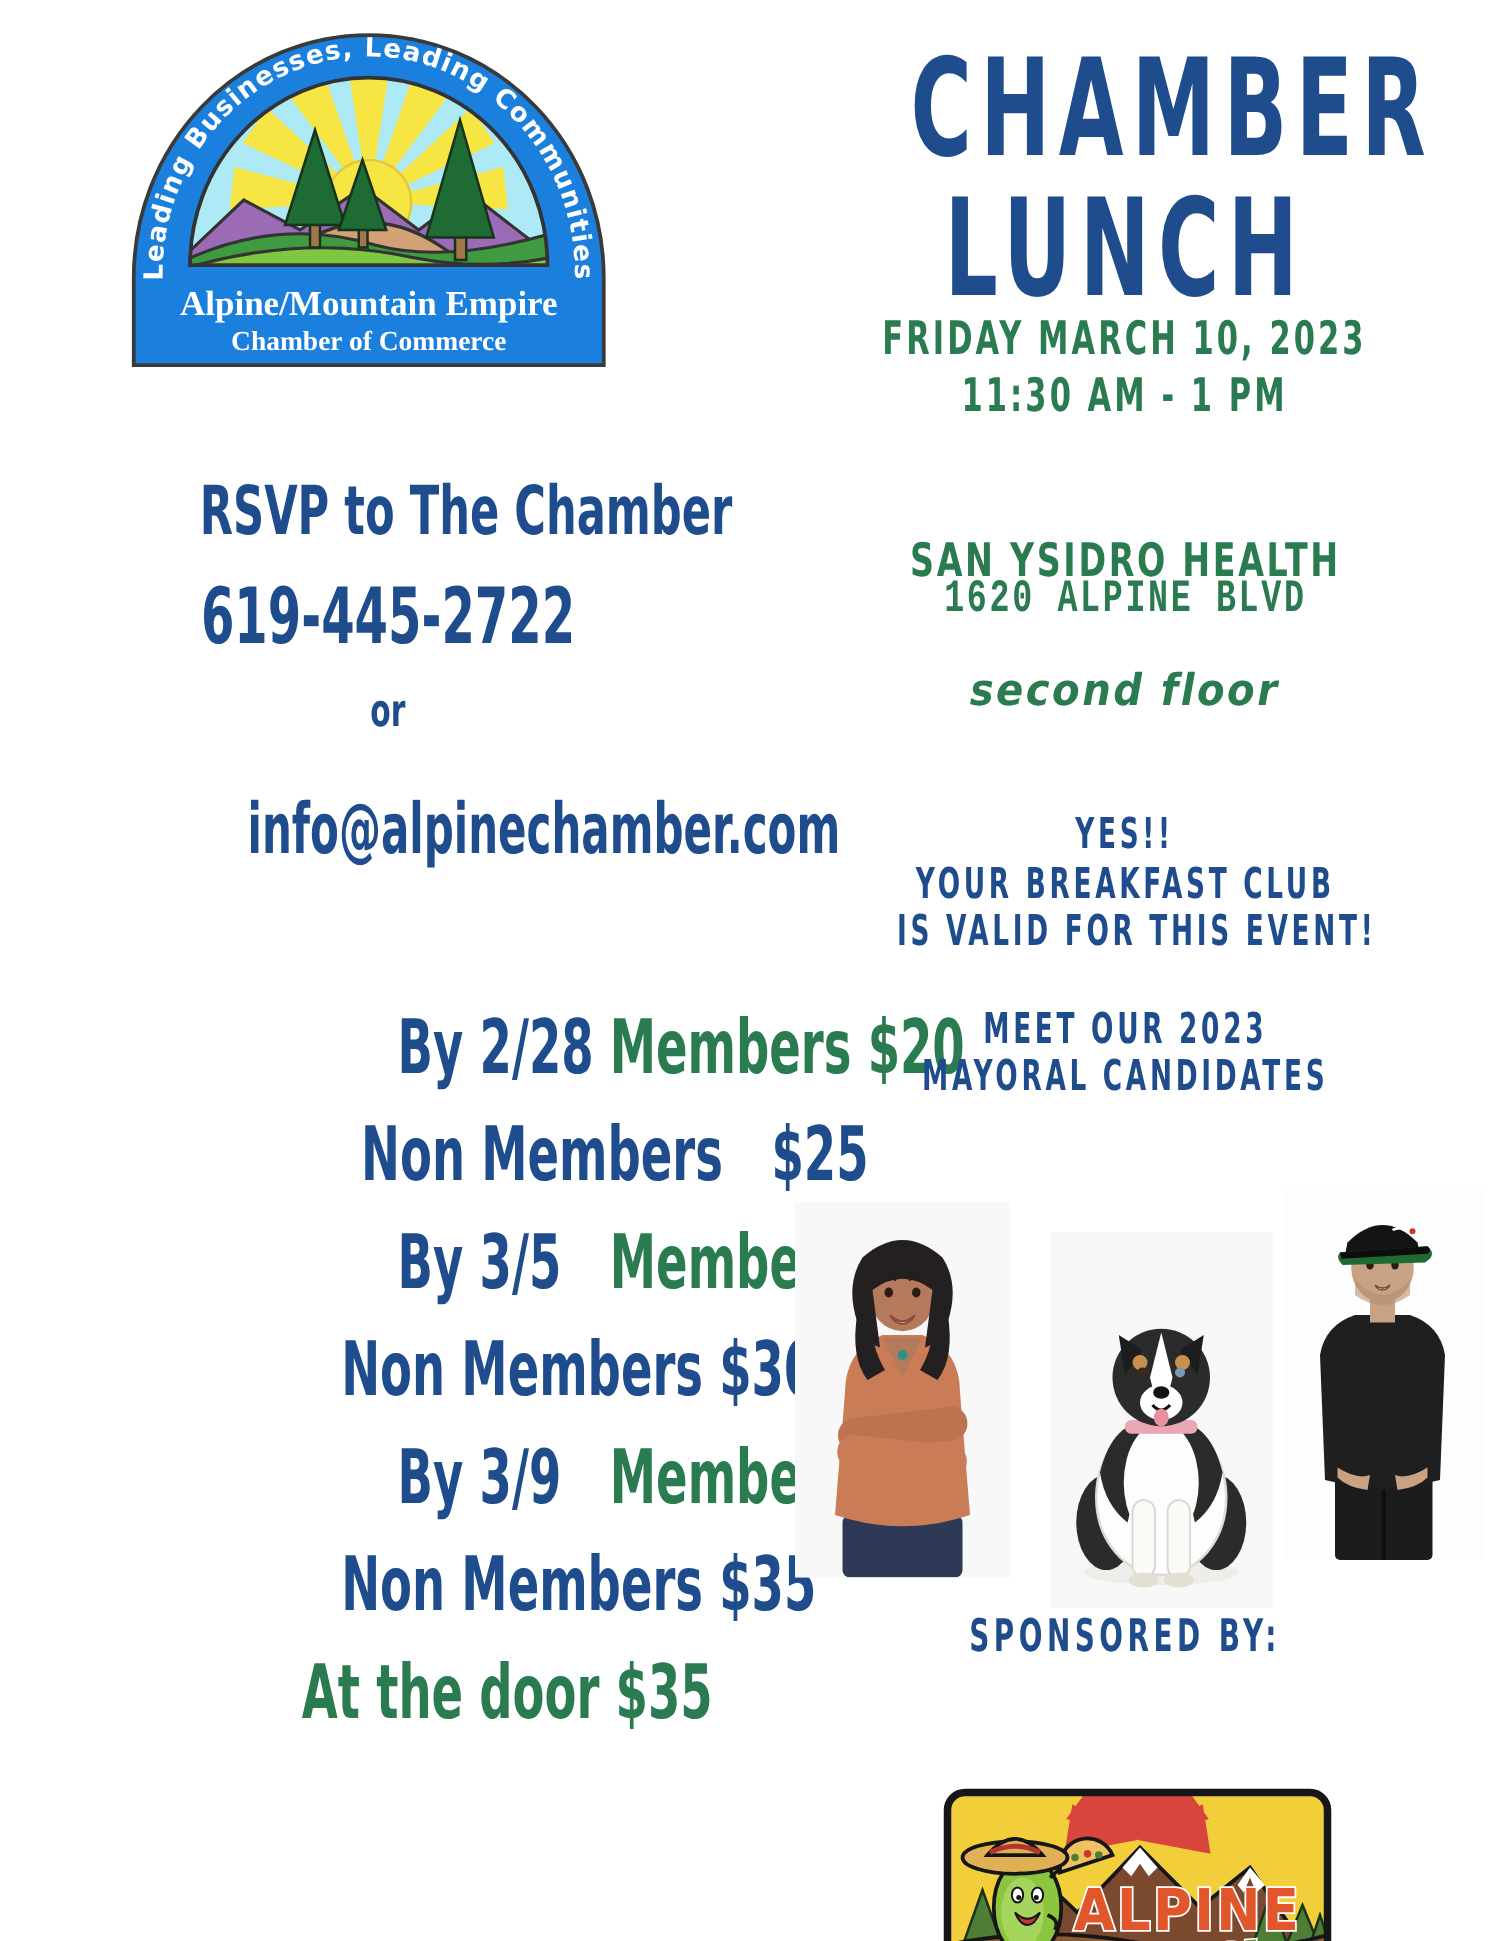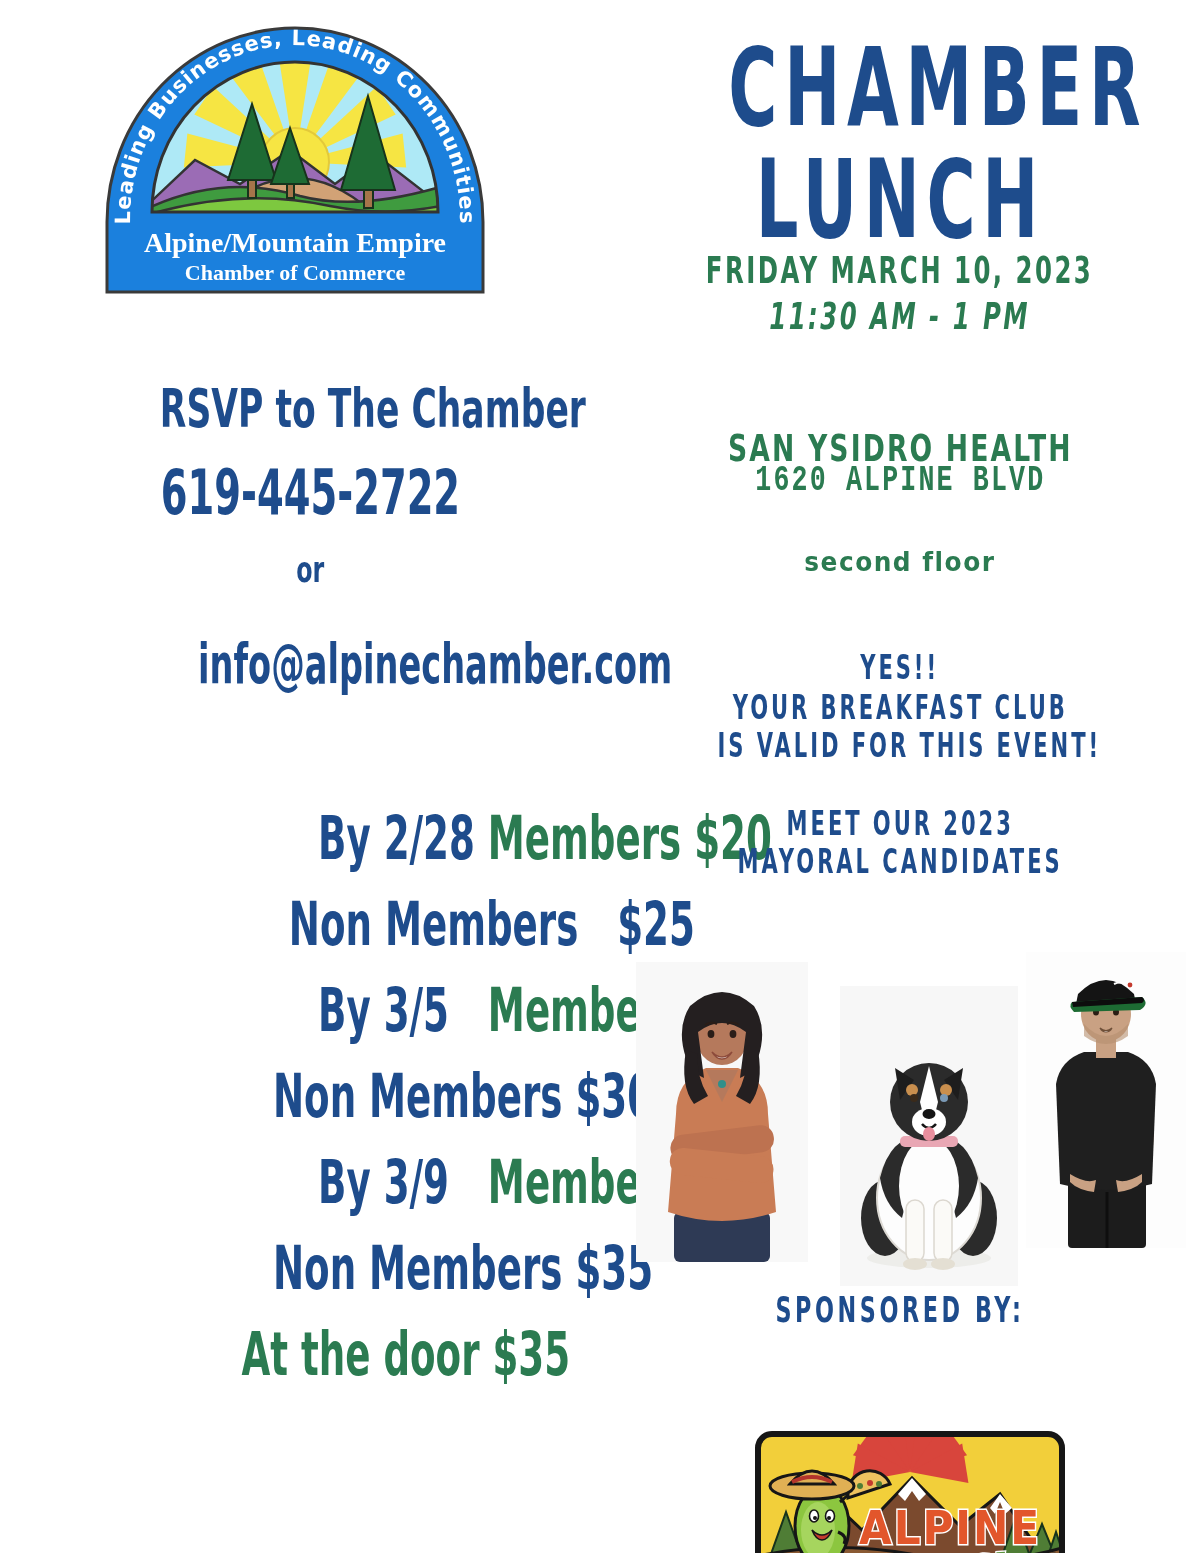--- a/index.html
+++ b/index.html
@@ -16,25 +16,25 @@
   .rsvp2{left:40px;top:462px;width:540px;font-size:62px;--sx:.62;}
   .rsvp3{left:40px;top:552px;width:540px;font-size:36px;--sx:.66;}
   .rsvp4{left:40px;top:636px;width:540px;font-size:56px;--sx:.60;}
   .prices{position:absolute;left:40px;top:808px;width:460px;text-align:right;}
   .price-row{height:86px;font-size:60px;line-height:1;white-space:nowrap;--sx:.62;}
   
   .rline{left:600px;width:600px;}
   .title1{top:34px;font-size:108px;letter-spacing:.10em;--sx:.62;}
   .title2{top:146px;font-size:108px;letter-spacing:.10em;--sx:.62;}
   .date{top:252px;font-size:37px;letter-spacing:.10em;--sx:.66;}
-  .time{top:298px;font-size:37px;letter-spacing:.10em;font-style:italic;--sx:.66;}
+  .time{top:298px;font-size:37px;letter-spacing:.10em;--sx:.66;}
   .loc1{top:386px;font-size:37px;letter-spacing:.08em;--sx:.72;}
   .loc2{top:430px;font-size:37px;letter-spacing:.08em;--sx:.72;}
   .loc3{top:462px;font-size:37px;letter-spacing:.08em;font-family:Liberation Mono, monospace;--sx:.72;}
-  .floor{top:548px;font-size:27px;letter-spacing:.06em;--sx:.92;}
+  .floor{top:536px;font-size:35px;letter-spacing:.06em;--sx:.92;font-style:italic;}
   .bk1{top:650px;font-size:34px;letter-spacing:.14em;--sx:.62;}
   .bk2{top:690px;font-size:34px;letter-spacing:.14em;--sx:.62;}
   .bk3{top:728px;font-size:34px;letter-spacing:.14em;--sx:.62;}
   .meet1{top:806px;font-size:34px;letter-spacing:.14em;--sx:.62;}
   .meet2{top:844px;font-size:34px;letter-spacing:.14em;--sx:.62;}
   .sponsored{top:1292px;font-size:36px;letter-spacing:.16em;--sx:.62;}
   .photo{position:absolute;overflow:hidden;}
   .logo-wrap{position:absolute;left:100px;top:12px;width:390px;height:284px;}
   .taco-wrap{position:absolute;left:752px;top:1428px;width:316px;height:168px;}
 </style>

